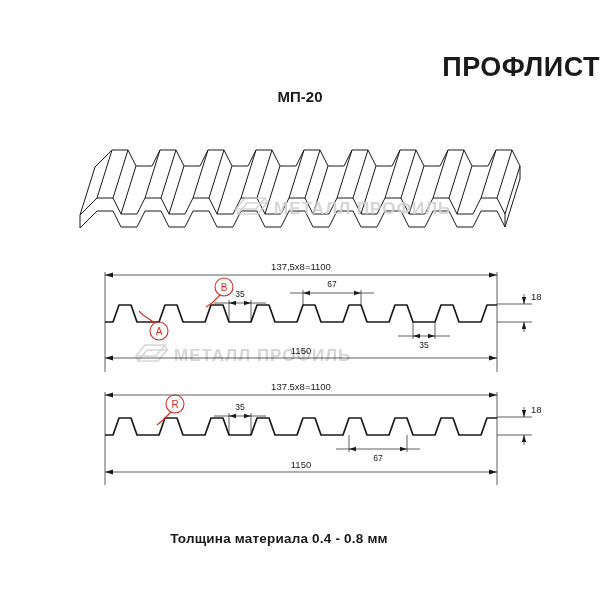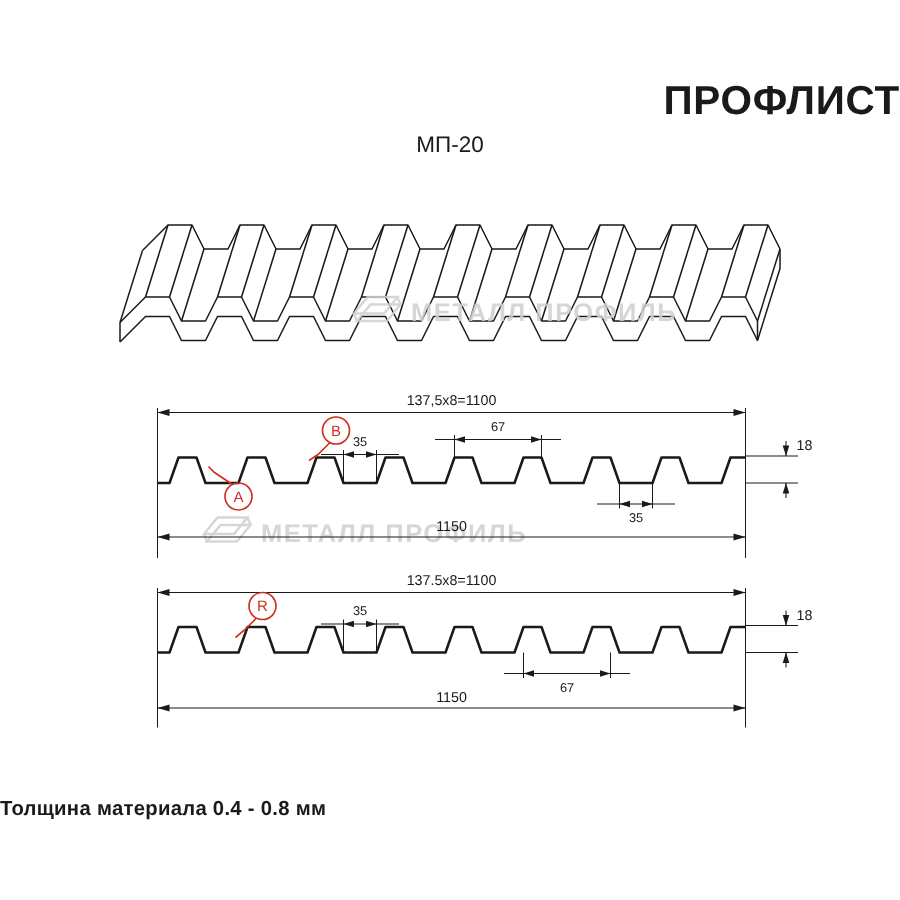--- a/index.html
+++ b/index.html
@@ -31,28 +31,28 @@
     font-weight: bold;
     letter-spacing: 0.5px;
   }
   .title-sub {
     position: absolute;
     top: 88px;
     left: 0;
     width: 600px;
     text-align: center;
     font-size: 15px;
-    font-weight: normal;
+    font-weight: bold;
   }
   .footer-note {
     position: absolute;
     top: 531px;
     left: 0;
     width: 558px;
-    text-align: left;
+    text-align: center;
     font-size: 13.5px;
     font-weight: bold;
     letter-spacing: 0.2px;
   }
   svg text {
     font-family: "Liberation Sans", sans-serif;
     fill: #1a1a1a;
   }
   .dim-txt { font-size: 9.5px; }
   .dim-txt-sm { font-size: 8.5px; }

